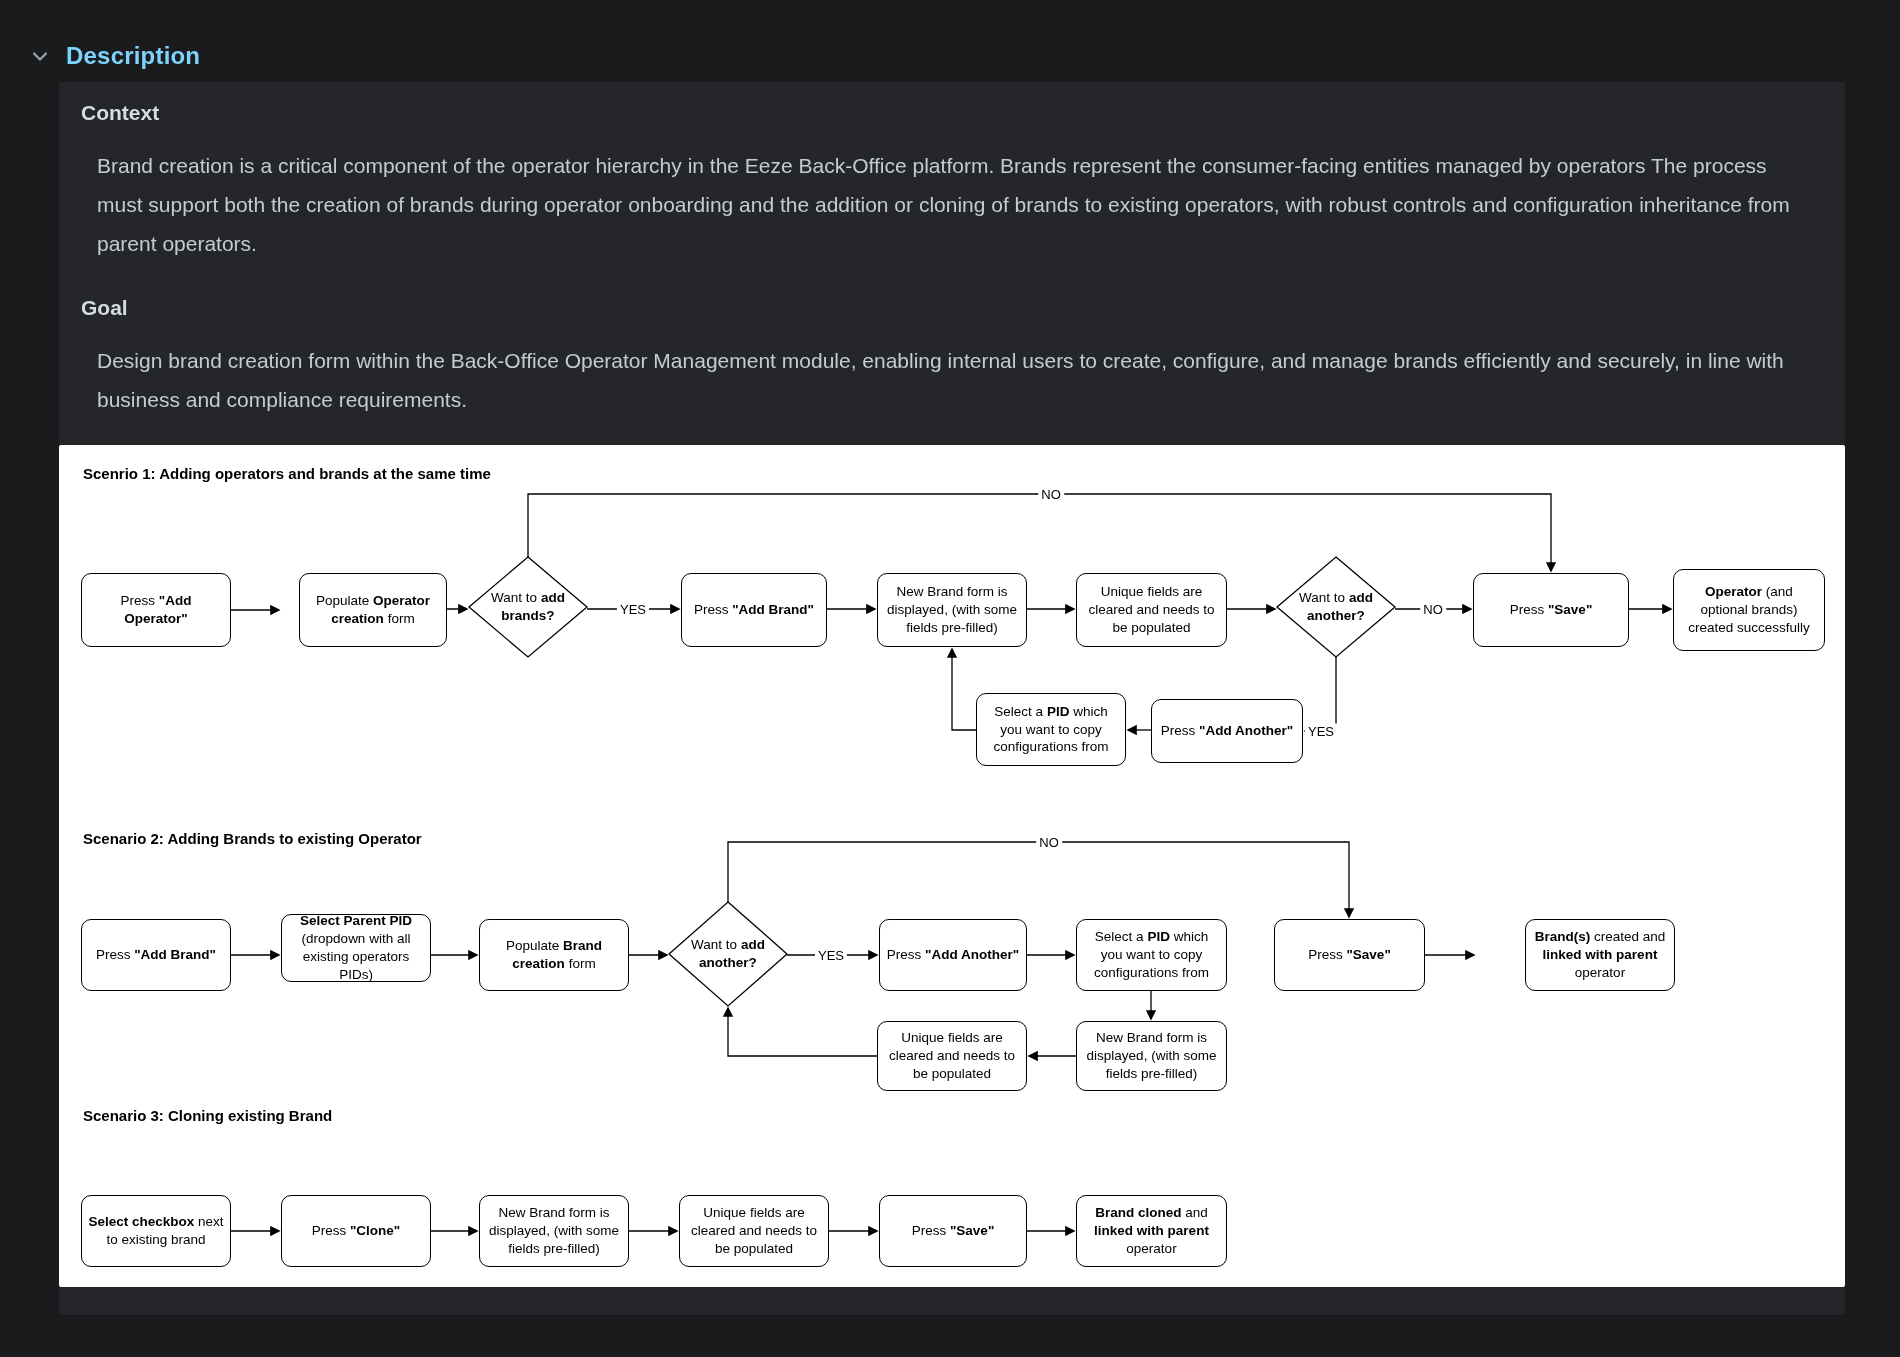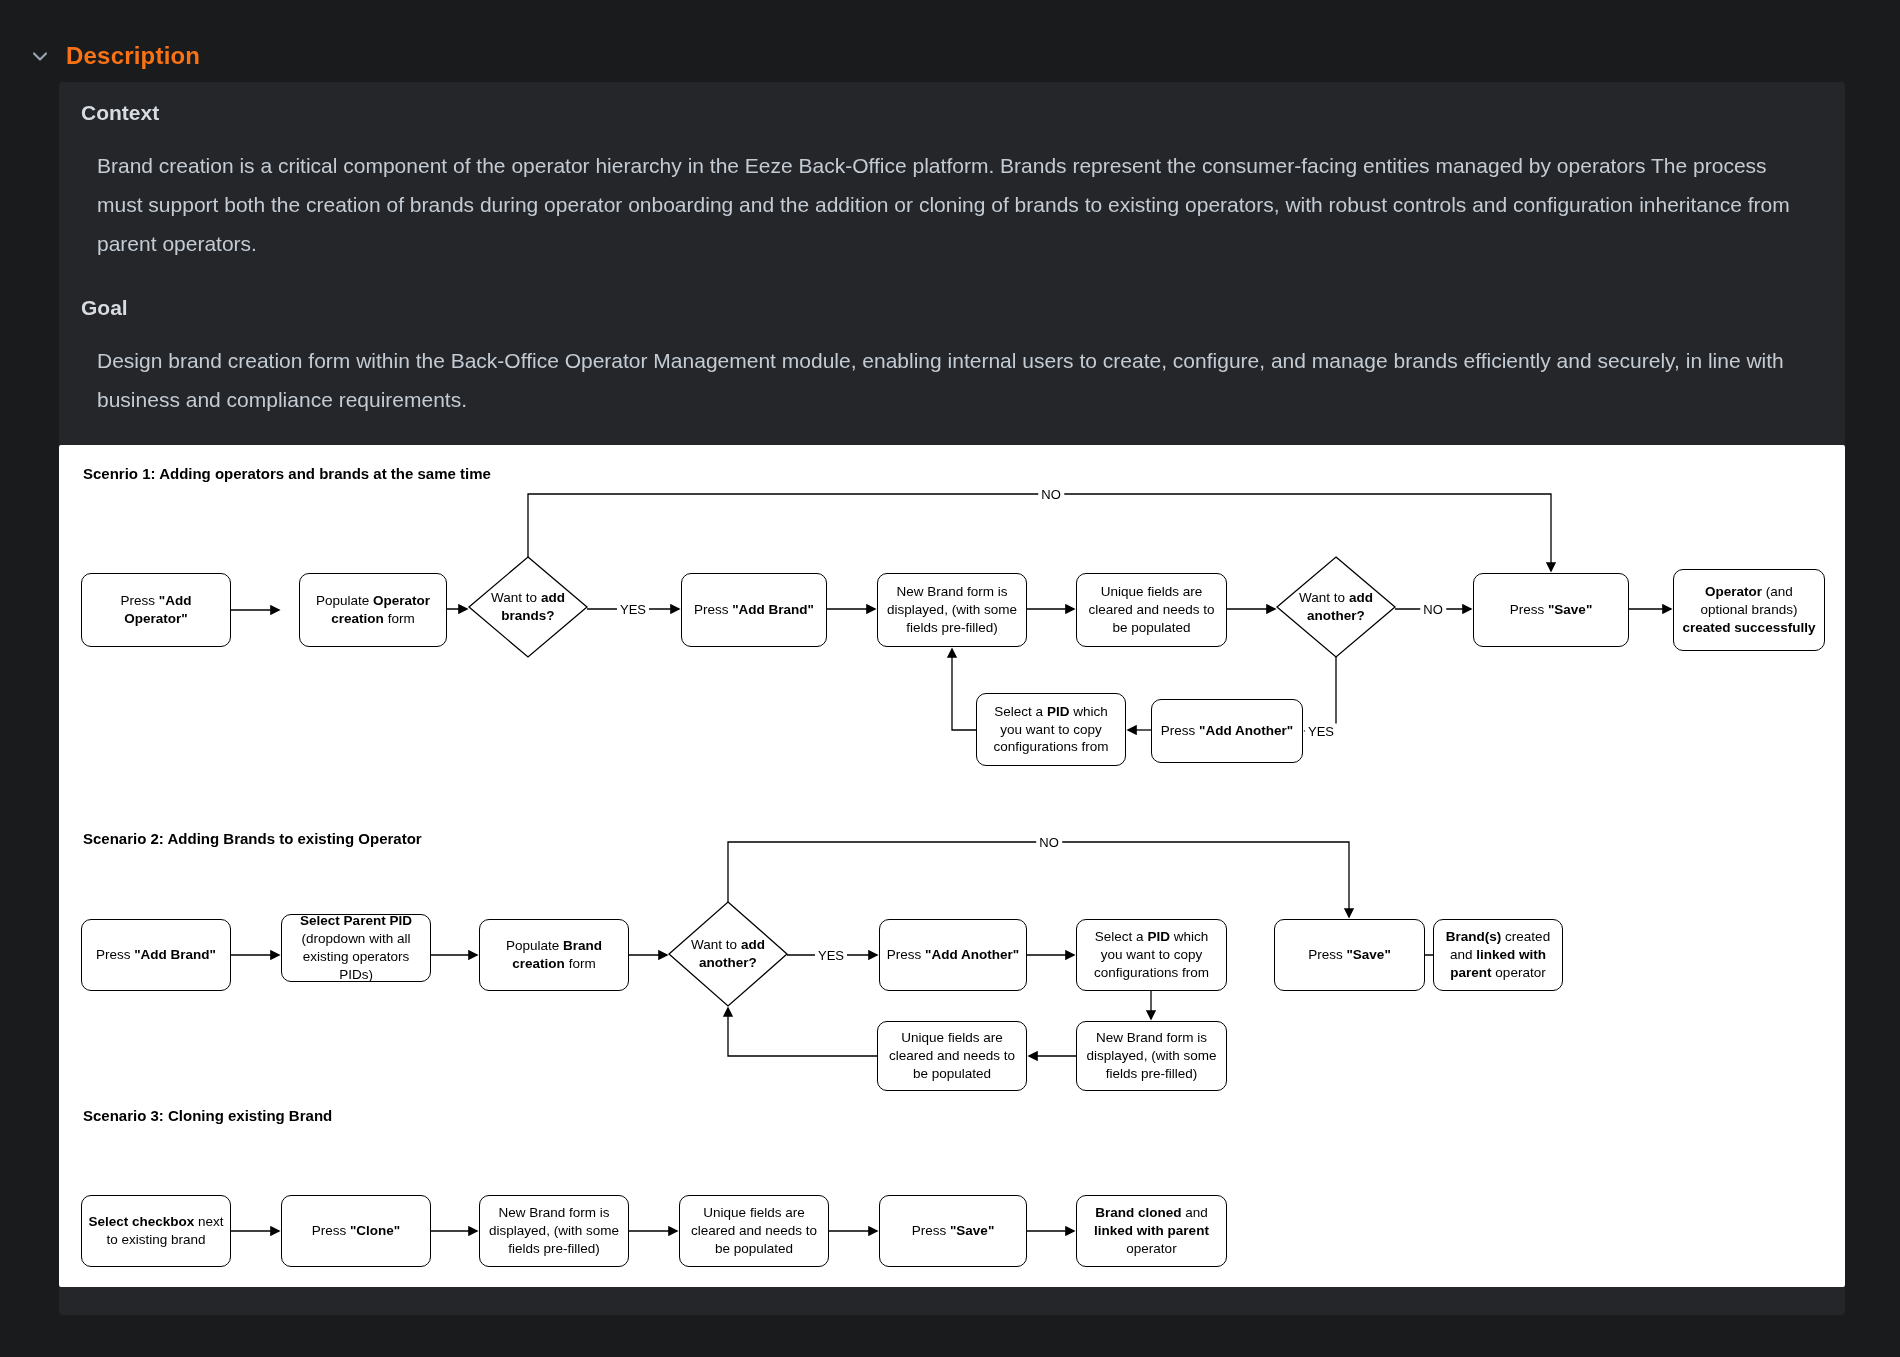--- a/index.html
+++ b/index.html
@@ -6,21 +6,21 @@
   html, body {
     width: 1900px; height: 1357px;
     background: #1a1b1d;
     font-family: "Liberation Sans", sans-serif;
     overflow: hidden;
   }
   
   .desc-header { display: flex; align-items: center; gap: 14px; padding: 42px 0 12px 28px; }
   .chev { width: 24px; height: 24px; color: #9aa3ad; cursor: pointer; flex: 0 0 auto; }
   .chev svg { width: 100%; height: 100%; display: block; }
-  .desc-title { color: #f97316; font-size: 24px; font-weight: bold; letter-spacing: .2px; }
+  .desc-title { color: #7dd3fc; font-size: 24px; font-weight: bold; letter-spacing: .2px; }
 
   
   .desc-body {
     margin-left: 59px; width: 1786px;
     background: #252629; border-radius: 3px;
     padding: 8px 0 28px 0;
   }
   .desc-text { padding: 0 36px 0 22px; color: #c3cbd4; font-size: 21px; line-height: 39px; }
   .desc-text h2 { color: #d7dce2; font-size: 21px; line-height: 30px; margin: 8px 0 18px; font-weight: bold; }
   .desc-text h2.goal-h { margin-top: 30px; }
@@ -135,21 +135,21 @@
     <div class="node" style="left:1017px;top:128px;width:151px;height:74px">
         <span><span>Unique fields are cleared and needs to be populated</span></span>
       </div>
     <div class="dtext" style="left:1221px;top:134px;width:112px;height:56px">
         <span><span>Want to </span><span style="font-weight: bold;">add another?</span></span>
       </div>
     <div class="node" style="left:1414px;top:128px;width:156px;height:74px">
         <span><span>Press </span><span style="font-weight: bold;">"Save"</span></span>
       </div>
     <div class="node" style="left:1614px;top:124px;width:152px;height:82px">
-        <span><span style="font-weight: bold;">Operator</span><span> (and optional brands) </span><span style="font-weight: bold;">created successfully</span></span>
+        <span><span style="font-weight: bold;">Operator</span><span> (and optional brands) </span><span style="font-weight: normal;">created successfully</span></span>
       </div>
     <div class="node" style="left:917px;top:248px;width:150px;height:73px">
         <span><span>Select a </span><span style="font-weight: bold;">PID</span><span> which you want to copy configurations from</span></span>
       </div>
     <div class="node" style="left:1092px;top:254px;width:152px;height:64px">
         <span><span>Press </span><span style="font-weight: bold;">"Add Another"</span></span>
       </div>
 
     <div class="elabel" style="left:574px;top:164px">YES</div>
     <div class="elabel" style="left:992px;top:49px">NO</div>
@@ -172,21 +172,21 @@
       </div>
     <div class="node" style="left:820px;top:474px;width:148px;height:72px">
         <span><span>Press </span><span style="font-weight: bold;">"Add Another"</span></span>
       </div>
     <div class="node" style="left:1017px;top:474px;width:151px;height:72px">
         <span><span>Select a </span><span style="font-weight: bold;">PID</span><span> which you want to copy configurations from</span></span>
       </div>
     <div class="node" style="left:1215px;top:474px;width:151px;height:72px">
         <span><span>Press </span><span style="font-weight: bold;">"Save"</span></span>
       </div>
-    <div class="node" style="left:1374px;top:474px;width:130px;height:72px">
+    <div class="node" style="left:1466px;top:474px;width:150px;height:72px">
         <span><span style="font-weight: bold;">Brand(s)</span><span> created and </span><span style="font-weight: bold;">linked with parent</span><span> operator</span></span>
       </div>
     <div class="node" style="left:1017px;top:576px;width:151px;height:70px">
         <span><span>New Brand form is displayed, (with some fields pre-filled)</span></span>
       </div>
     <div class="node" style="left:818px;top:576px;width:150px;height:70px">
         <span><span>Unique fields are cleared and needs to be populated</span></span>
       </div>
 
     <div class="elabel" style="left:772px;top:510px">YES</div>

